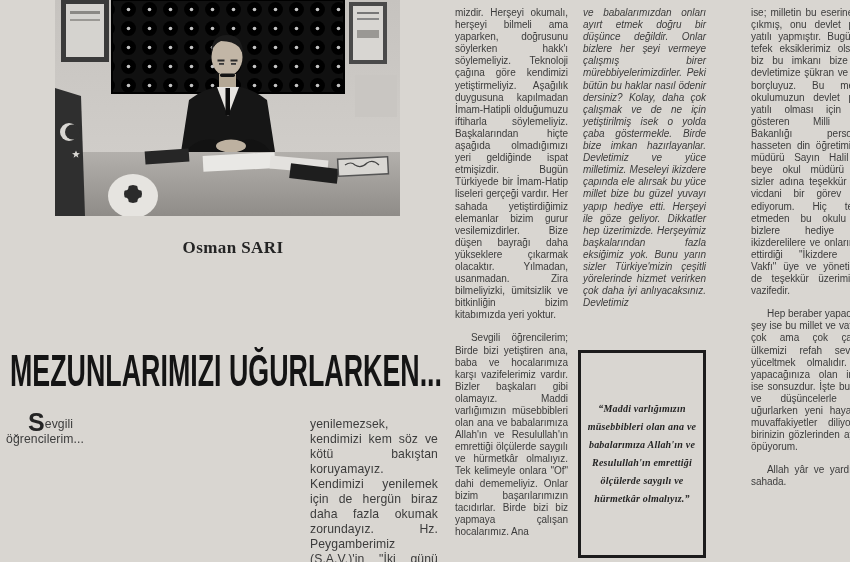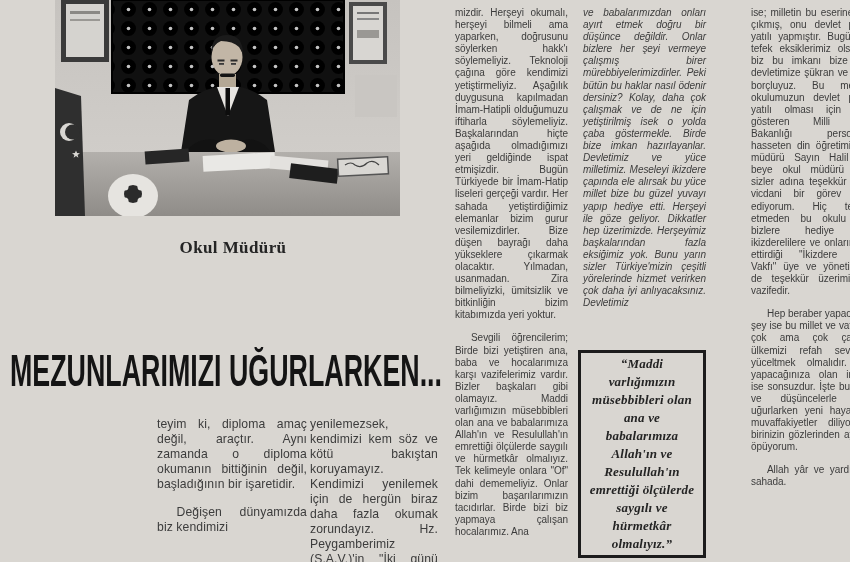--- a/index.html
+++ b/index.html
@@ -30,21 +30,21 @@
   #col2{left:157px;top:417px;width:150px;}
   #col3{left:310px;top:417px;width:128px;}
   #col4{left:455px;top:7px;width:113px;}
   #col5{left:583px;top:7px;width:123px;font-style:italic;}
   #col6{left:751px;top:7px;width:130px;}
 
   .quote-box{position:absolute;left:578px;top:350px;width:128px;height:208px;box-sizing:border-box;
     border:3px solid var(--quote_border);background:var(--paper);
     display:flex;align-items:center;justify-content:center;padding:4px 6px;}
   .quote-text{font-family:"Liberation Serif",serif;font-weight:700;font-style:italic;
-    font-size:13px;line-height:18px;text-align:center;color:var(--ink_dark);letter-spacing:.2px;}
+    font-size:10px;line-height:18px;text-align:center;color:var(--ink_dark);letter-spacing:.2px;}
 </style>
 </head>
 <body>
 
 <div class="page">
 
   <div class="photo">
     <svg width="345" height="216" viewBox="0 0 345 216">
       <defs>
         <pattern id="tuft" width="21" height="19" patternUnits="userSpaceOnUse">
@@ -112,34 +112,31 @@
         <circle cx="78" cy="194" r="9" fill="#2b2b2b"></circle>
         <circle cx="70" cy="187" r="3.5" fill="#e6e4e0"></circle>
         <circle cx="86" cy="187" r="3.5" fill="#e6e4e0"></circle>
         <circle cx="70" cy="201" r="3.5" fill="#e6e4e0"></circle>
         <circle cx="86" cy="201" r="3.5" fill="#e6e4e0"></circle>
       </g>
     </svg>
   </div>
 
   <div class="caption">
-    <div>Okul Müdürü</div>
+    <div>Osman SARI</div>
   </div>
 
   <svg class="headline-svg" width="438" height="48" viewBox="0 0 438 48">
     <text x="2" y="39" textLength="432" lengthAdjust="spacingAndGlyphs">MEZUNLARIMIZI UĞURLARKEN...</text>
   </svg>
 
   <div class="col colL" id="col1">
+    <p class="p-drop"><span class="dropcap">S</span><span>evgili öğrencilerim...</span></p>
   </div>
 
-  <div class="col colL" id="col2">
-    <p>teyim ki, diploma amaç değil, araçtır. Aynı zamanda o diploma okumanın bittiğinin değil, başladığının bir işaretidir.</p>
-    <p class="indent">Değişen dünyamızda biz kendimizi</p>
-  </div>
 
   <div class="col colL" id="col3">
     <p>yenilemezsek, kendimizi kem söz ve kötü bakıştan koruyamayız. Kendimizi yenilemek için de hergün biraz daha fazla okumak zorundayız. Hz. Peygamberimiz (S.A.V.)'in "İki günü eşit olan hüsrandadır" hadisi bizim rehberi-</p>
   </div>
 
   <div class="col colR" id="col4">
     <p>mizdir. Herşeyi okumalı, herşeyi bilmeli ama yaparken, doğrusunu söylerken hakk'ı söylemeliyiz. Teknoloji çağına göre kendimizi yetiştirmeliyiz. Aşağılık duygusuna kapılmadan İmam-Hatipli olduğumuzu iftiharla söylemeliyiz. Başkalarından hiçte aşağıda olmadığımızı yeri geldiğinde ispat etmişizdir. Bugün Türkiyede bir İmam-Hatip liseleri gerçeği vardır. Her sahada yetiştirdiğimiz elemanlar bizim gurur vesilemizdirler. Bize düşen bayrağı daha yükseklere çıkarmak olacaktır. Yılmadan, usanmadan. Zira bilmeliyizki, ümitsizlik ve bitkinliğin bizim kitabımızda yeri yoktur.</p>
     <p class="indent">Sevgili öğrencilerim; Birde bizi yetiştiren ana, baba ve hocalarımıza karşı vazifelerimiz vardır. Bizler başkaları gibi olamayız. Maddi varlığımızın müsebbibleri olan ana ve babalarımıza Allah'ın ve Resulullah'ın emrettiği ölçülerde saygılı ve hürmetkâr olmalıyız. Tek kelimeyle onlara "Of" dahi dememeliyiz. Onlar bizim başarılarımızın tacıdırlar. Birde bizi biz yapmaya çalışan hocalarımız. Ana</p>
   </div>
 

